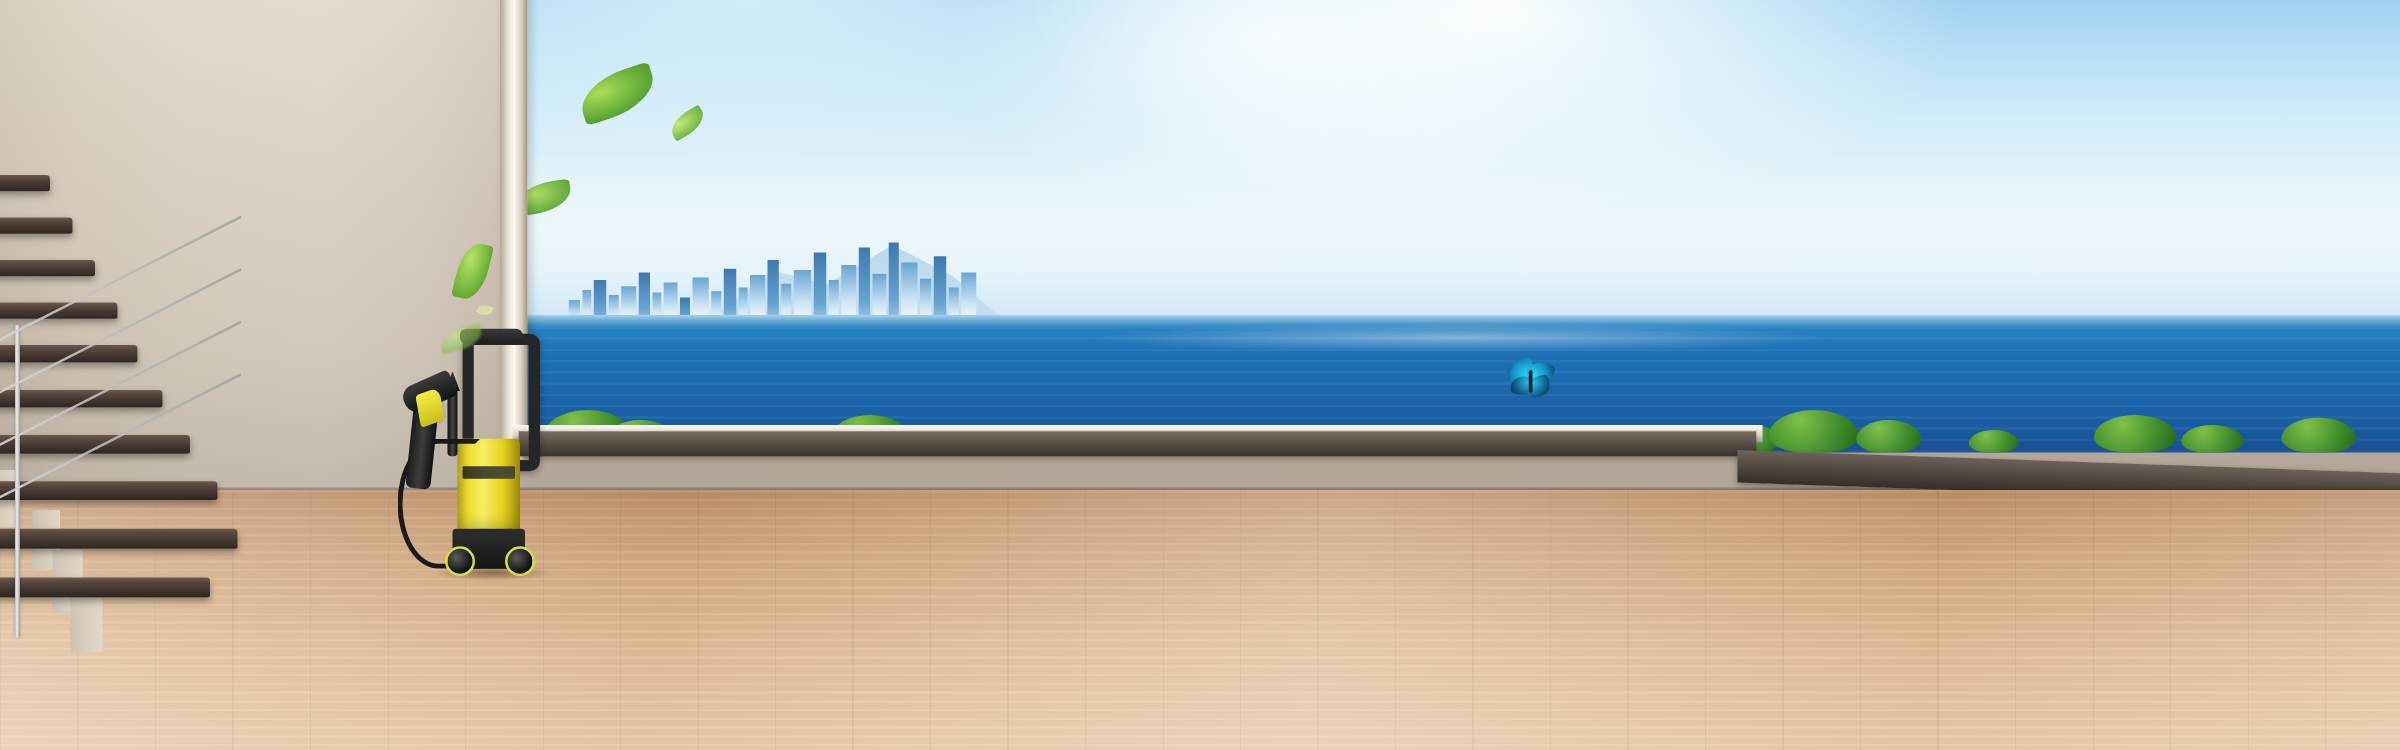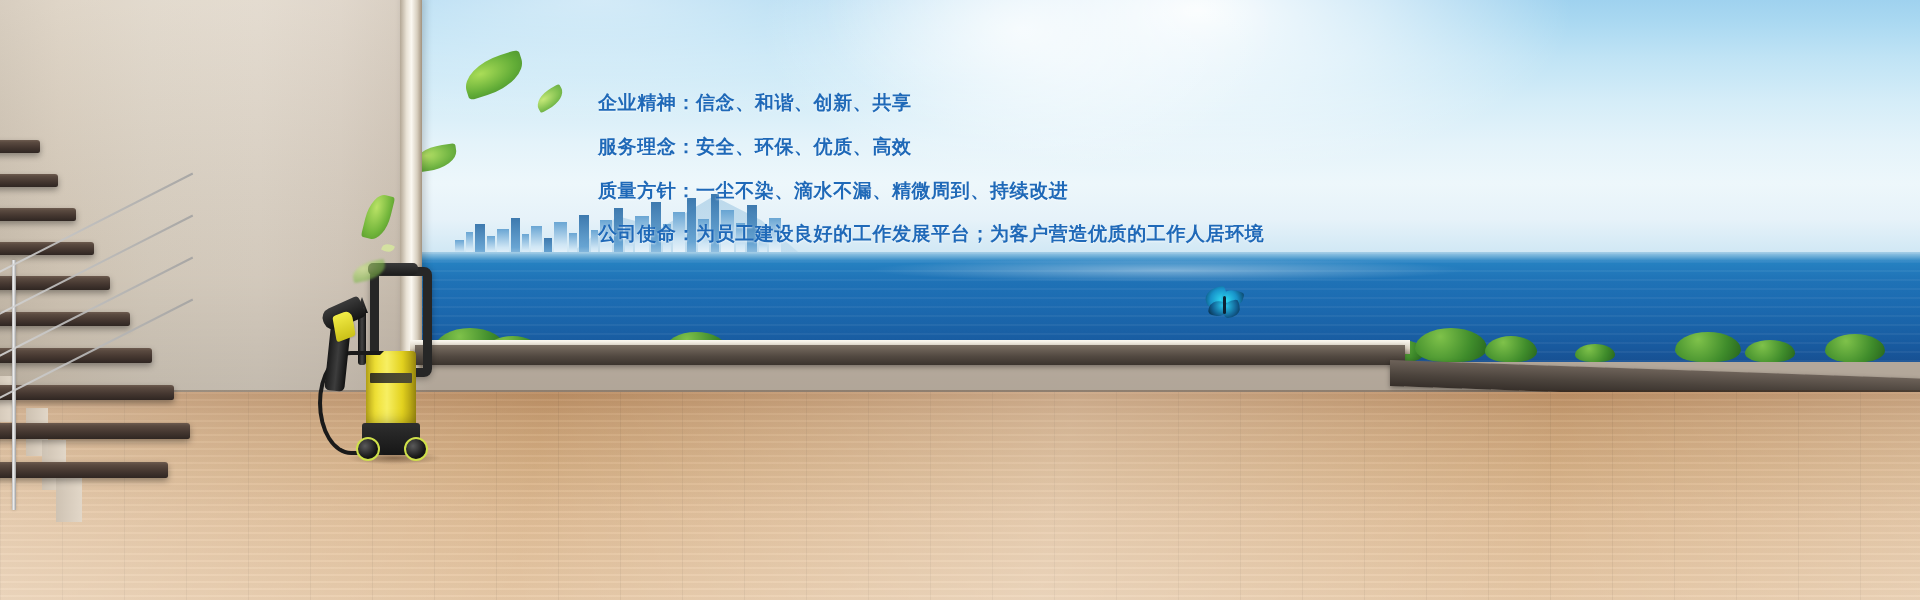--- a/index.html
+++ b/index.html
@@ -384,20 +384,14 @@
 
   <div class="leaf" style="left:366px;top:194px;width:24px;height:46px;
               background:radial-gradient(ellipse at 35% 30%,#b9e462,#6cb434 60%,#47871f);
               border-radius:60% 10% 60% 10%;transform:rotate(14deg);opacity:.95;"></div>
   <div class="leaf" style="left:352px;top:262px;width:34px;height:18px;
               background:radial-gradient(ellipse at 35% 30%,#cdeb88,#86c24c 60%,#5c9a2c);
               transform:rotate(-12deg);opacity:.55;filter:blur(1px);"></div>
   <div class="leaf" style="left:382px;top:244px;width:12px;height:8px;
               background:#d8ef9a;transform:rotate(20deg);opacity:.7;"></div>
 
-  <div class="slogan">
-    <div class="slogan-line">企业精神：信念、和谐、创新、共享</div>
-    <div class="slogan-line">服务理念：安全、环保、优质、高效</div>
-    <div class="slogan-line">质量方针：一尘不染、滴水不漏、精微周到、持续改进</div>
-    <div class="slogan-line">公司使命：为员工建设良好的工作发展平台；为客户营造优质的工作人居环境</div>
-  </div>
 
 </div>
 
 </body></html>

